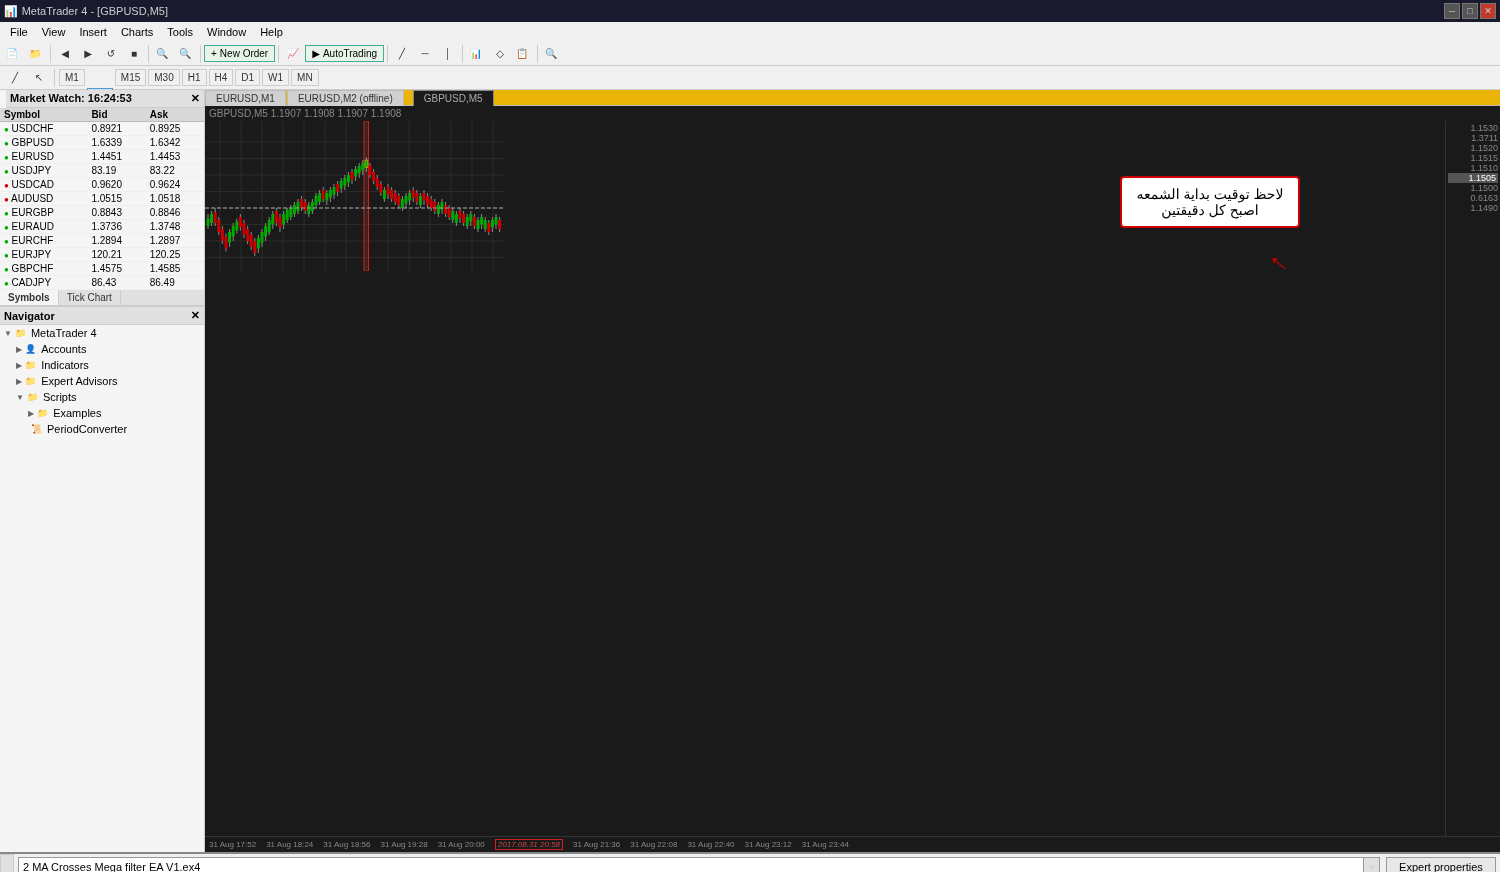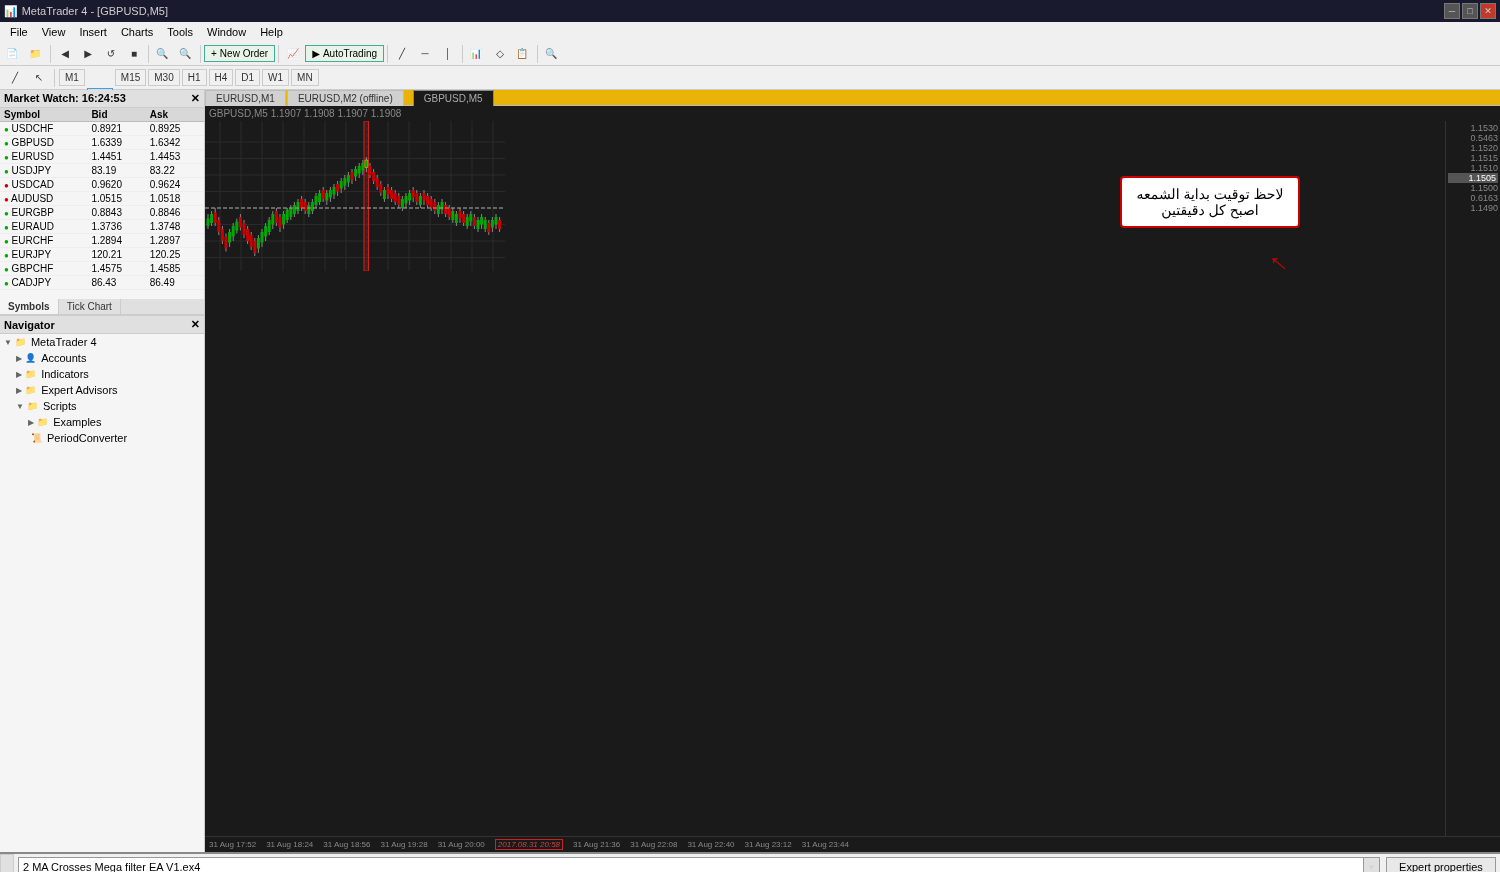--- a/index.html
+++ b/index.html
@@ -29,29 +29,29 @@
     .tf-btn:hover, .tf-btn.active { background: #c8e0f8; border-color: #5599cc; margin-top: 38px; }
 
     
     #main { display: flex; height: calc(872px - 22px - 20px - 24px - 24px - 20px); }
 
     
     #left-panel { width: 205px; background: #f5f5f5; border-right: 1px solid #ccc; display: flex; flex-direction: column; flex-shrink: 0; }
     
     
     #market-watch { flex: 0 0 auto; }
-    #mw-header { background: #e0e0e0; padding: 2px 4px; font-size: 11px; font-weight: bold; color: #000; border-bottom: 1px solid #ccc; display: flex; justify-content: space-between; }
+    #mw-header { background: #e0e0e0; padding: 2px 4px; font-size: 11px; font-weight: bold; color: #000; border-bottom: 1px solid #ccc; display: flex; justify-content: space-between; margin-left: 6px; }
     #mw-table { width: 100%; border-collapse: collapse; font-size: 10px; }
     #mw-table th { background: #d8d8d8; padding: 1px 4px; text-align: left; color: #000; border-bottom: 1px solid #bbb; }
     #mw-table td { padding: 1px 4px; color: #000; border-bottom: 1px solid #eee; }
     .dot-green { color: #00aa00; font-size: 8px; }
     .dot-red { color: #cc0000; font-size: 8px; }
     
     
-    #mw-tabs { display: flex; background: #e0e0e0; border-bottom: 1px solid #ccc; margin-top: 9px; }
+    #mw-tabs { display: flex; background: #e0e0e0; border-bottom: 1px solid #ccc; }
     .mw-tab { padding: 2px 8px; font-size: 10px; cursor: pointer; color: #333; border-right: 1px solid #ccc; }
     .mw-tab.active { background: #f5f5f5; font-weight: bold; }
 
     
     #navigator { flex: 1; overflow-y: auto; border-top: 1px solid #ccc; }
     #nav-header { background: #e0e0e0; padding: 2px 4px; font-size: 11px; font-weight: bold; color: #000; border-bottom: 1px solid #ccc; display: flex; justify-content: space-between; align-items: center; }
     .nav-tree { font-size: 11px; color: #000; }
     .nav-item { display: flex; align-items: center; padding: 1px 4px; cursor: pointer; }
     .nav-icon { width: 14px; height: 14px; margin-right: 3px; display: inline-flex; align-items: center; justify-content: center; font-size: 9px; }
     .folder-icon { color: #f0a030; }
@@ -567,21 +567,21 @@
           <rect x="96.5%" y="64%" width="1%" height="5%" fill="#00aa00"></rect>
           <line x1="98.2%" y1="64%" x2="98.2%" y2="74%" stroke="#888" stroke-width="1"></line>
           <rect x="97.7%" y="66%" width="1%" height="6%" fill="#cc0000"></rect>
         </g>
 
         <line x1="0" y1="58%" x2="100%" y2="58%" stroke="#aaaaaa" stroke-width="1" stroke-dasharray="4,2"></line>
       </svg>
 
       <div id="price-scale">
         <div class="price-level">1.1530</div>
-        <div class="price-level">0.5463</div>
+        <div class="price-level">1.3711</div>
         <div class="price-level">1.1520</div>
         <div class="price-level">1.1515</div>
         <div class="price-level">1.1510</div>
         <div class="price-level current">1.1505</div>
         <div class="price-level">1.1500</div>
         <div class="price-level">0.6163</div>
         <div class="price-level">1.1490</div>
       </div>
 
       <div class="annotation-box" style="right: 200px; top: 55px; z-index: 10; min-width: 180px;">

